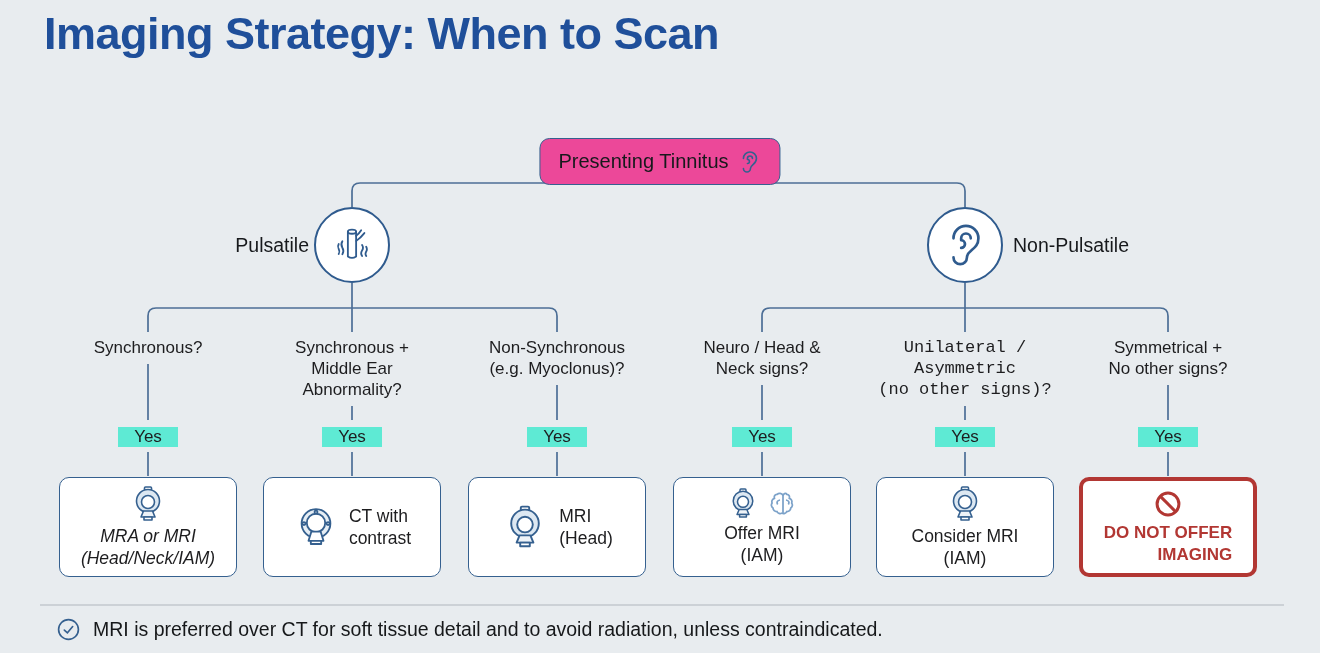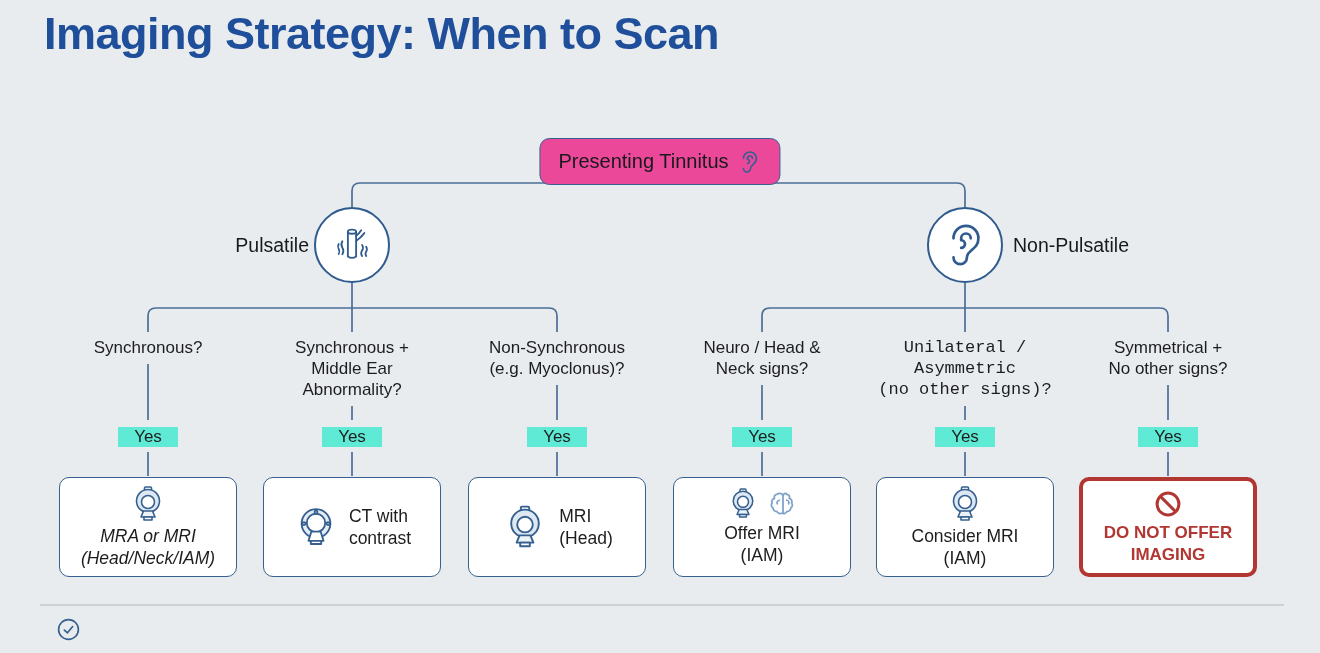--- a/index.html
+++ b/index.html
@@ -43,21 +43,21 @@
     display:flex;flex-direction:column;align-items:center;justify-content:center;
     gap:3px;z-index:2;padding:6px;
   }
   .box.row{flex-direction:row;gap:10px;}
   .box .label{
     font-size:17.5px;line-height:22px;text-align:center;
     white-space:pre-line;color:#1d1d1f;
   }
   .box.row .label{text-align:left;}
   .box.danger{border:4px solid #b23733;}
-  .box.danger .label{color:#b23733;font-weight:700;font-size:17px;line-height:22px;}
+  .box.danger .label{color:#b23733;font-weight:700;font-size:17px;line-height:22px;text-align:right;}
   .iconrow{display:flex;gap:8px;align-items:center;}
   .divider{position:absolute;left:40px;top:604px;width:1244px;height:1.5px;background:#ccd1d6;}
   .footnote{
     position:absolute;left:56px;top:617px;display:flex;align-items:center;gap:12px;
     font-size:19.5px;color:#16181a;
   }
   svg{display:block;}
 </style>
 </head>
 <body>
@@ -238,15 +238,16 @@
   </div>
 
   <div class="divider"></div>
   <div class="footnote">
     <span>
       <svg width="25" height="25" viewBox="0 0 24 24" stroke="#35608f" stroke-width="1.6" fill="none" stroke-linecap="round" stroke-linejoin="round">
         <circle cx="12" cy="12" r="9.5"></circle>
         <polyline points="8,12.5 11,15.2 16,9.2"></polyline>
       </svg>
     </span>
+    <span>MRI is preferred over CT for soft tissue detail and to avoid radiation, unless contraindicated.</span>
   </div>
 
 </div>
 
 </body></html>

